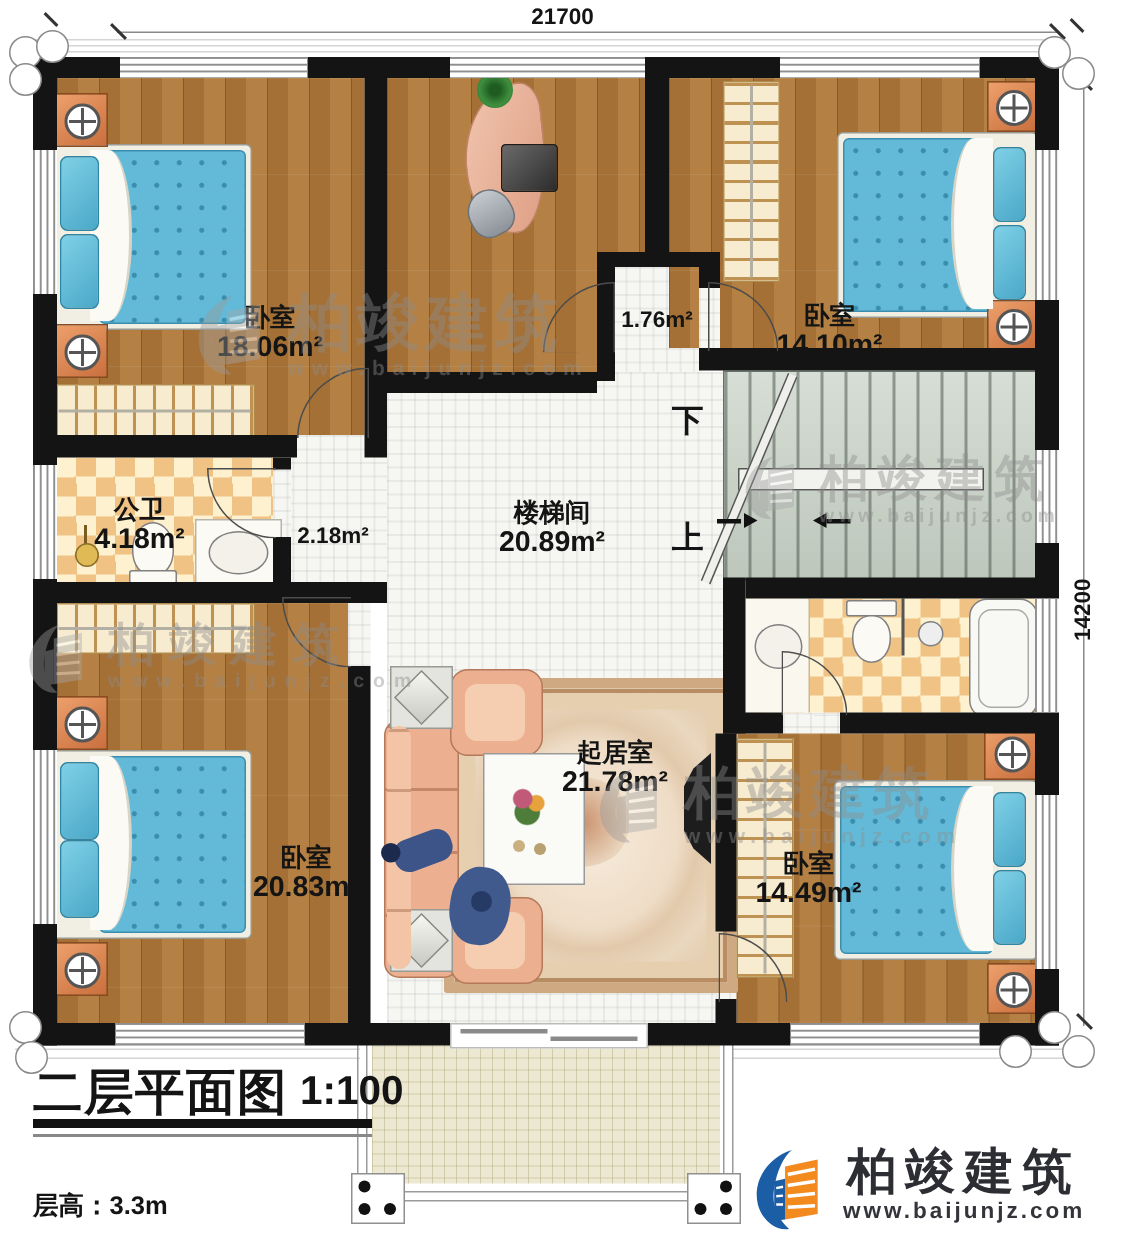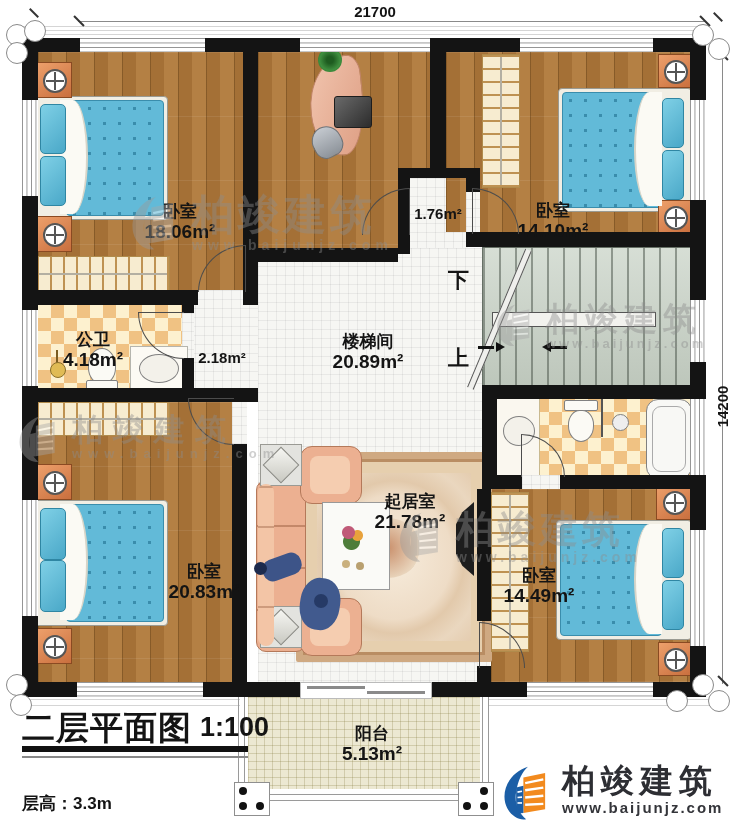--- a/index.html
+++ b/index.html
@@ -67,21 +67,21 @@
   .wrob.v{background-image:repeating-linear-gradient(0deg,rgba(180,130,60,.85) 0 2px,transparent 2px 13px);}
   .wrob.v::after{content:"";position:absolute;top:2px;bottom:2px;left:50%;width:2px;margin-left:-1px;background:#b3afa2;}
   .fixwhite{position:absolute;z-index:6;background:#fbfaf5;border:1.5px solid #808080;}
   .hrail{position:absolute;z-index:6;background:#f2f2ee;border:1.5px solid #555;}
   .wm{position:absolute;z-index:30;display:flex;align-items:flex-start;gap:8px;opacity:.42;pointer-events:none;color:var(--watermark-gray);}
   .wmbrand{font-weight:bold;line-height:1;white-space:nowrap;}
   .wmurl{font-weight:bold;line-height:1.4;white-space:nowrap;}
   .rail{position:absolute;background:#9a9a9a;z-index:4;}
   .colmark{position:absolute;z-index:17;background:#fff;border:1px solid #8f8f8f;}
   .dot{position:absolute;width:8px;height:8px;border-radius:50%;background:#111;}
-  .tb{position:absolute;z-index:20;}
+  .tb{position:absolute;z-index:20;text-align:center;}
   .diamond{position:absolute;left:7px;top:7px;right:7px;bottom:7px;transform:rotate(45deg);
     background:linear-gradient(135deg,#f6f6f2,#c9c9c2);border:1px solid #8a8a84;}
 </style>
 </head>
 <body>
 
 <div id="plan">
 
   <div class="sill" style="left:22px;top:26px;width:684px;height:1px"></div>
   <div class="sill" style="left:22px;top:30px;width:684px;height:1px"></div>
@@ -330,24 +330,20 @@
     <div class="rarea">21.78m²</div>
   </div>
   <div class="rlabel" style="left:144px;top:562px;width:120px">
     <div class="rname">卧室</div>
     <div class="rarea">20.83m²</div>
   </div>
   <div class="rlabel" style="left:479px;top:566px;width:120px">
     <div class="rname">卧室</div>
     <div class="rarea">14.49m²</div>
   </div>
-  <div class="rlabel" style="left:312px;top:724px;width:120px">
-    <div class="rname">阳台</div>
-    <div class="rarea">5.13m²</div>
-  </div>
 
   <div class="wm" style="left:126px;top:194px">
     <svg viewBox="0 0 64 64" width="58" height="58">
       <path d="M33 3 C14 9 4 27 8 43 C11 55 22 63 31 61 C22 53 18 43 20 31 C22 18 27 8 33 3 Z" fill="#9a9a9a"></path>
       <path d="M28 15 L52 10 L52 50 L28 54 Z" fill="#a8a8a8"></path>
       <g stroke="#fff" stroke-width="2.6">
           <line x1="30" y1="21" x2="50" y2="17"></line>
           <line x1="30" y1="29" x2="50" y2="26"></line>
           <line x1="30" y1="37" x2="50" y2="35"></line>
           <line x1="30" y1="45" x2="50" y2="44"></line>

